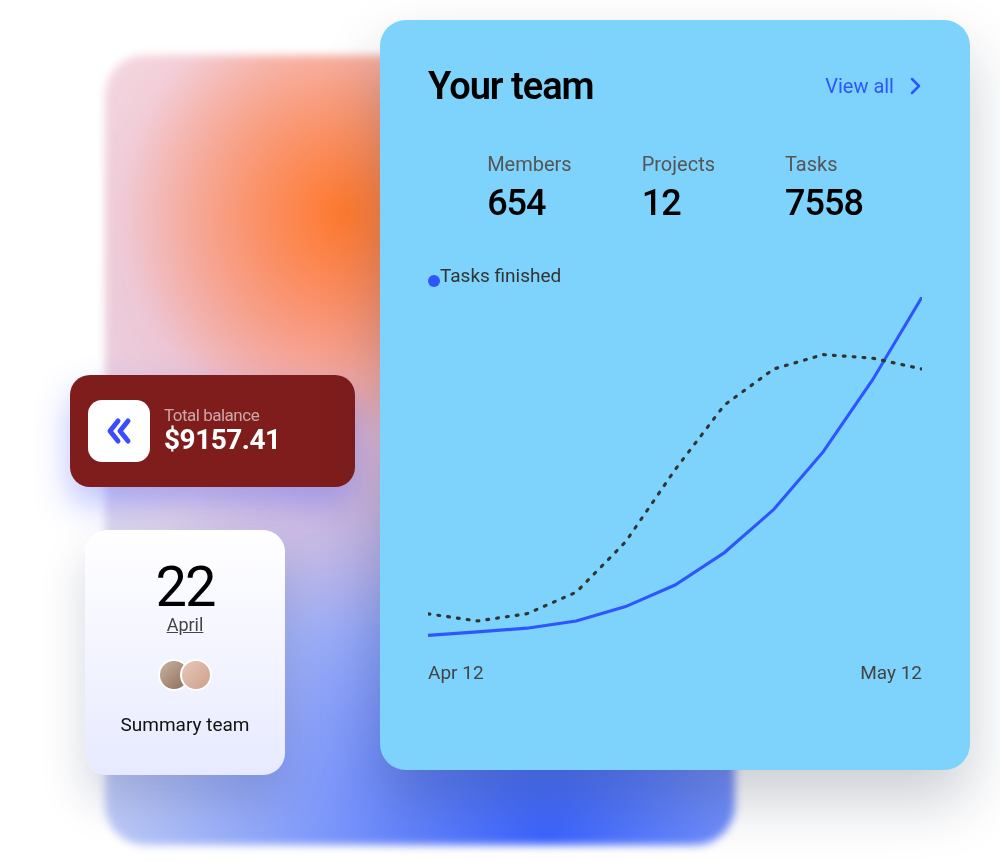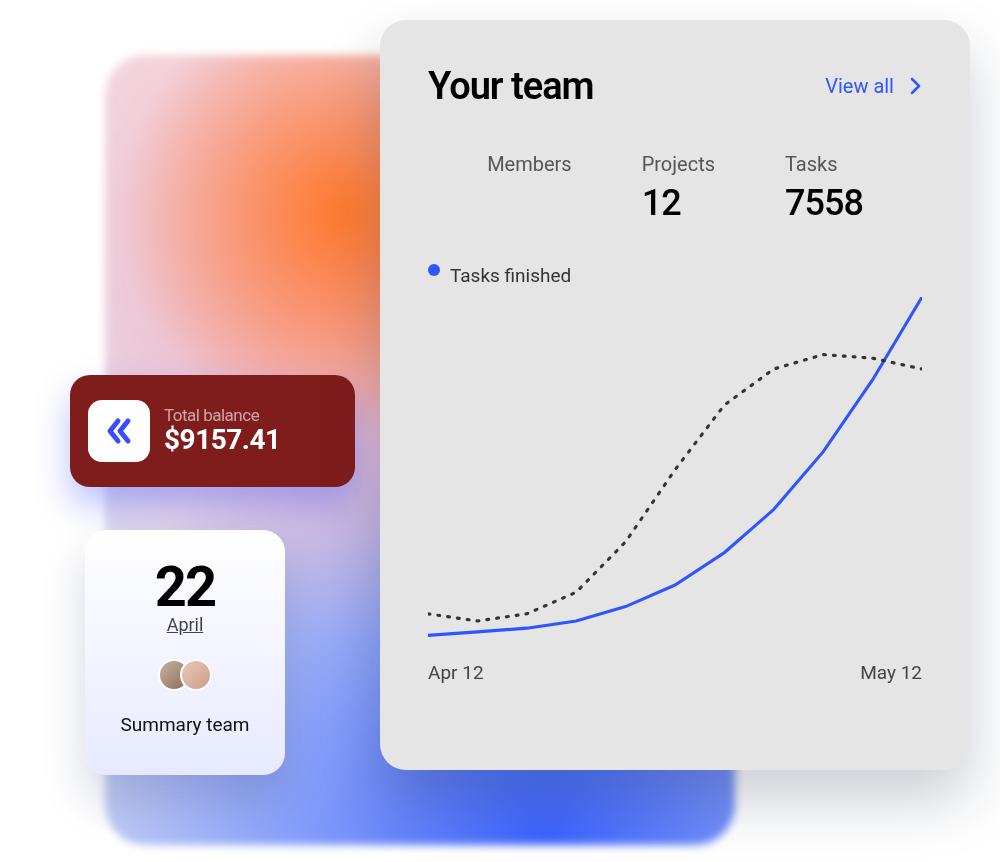--- a/index.html
+++ b/index.html
@@ -63,21 +63,21 @@
     left: 85px;
     top: 530px;
     width: 200px;
     height: 245px;
     background: linear-gradient(180deg,#fff 0%, #e7eaff 100%);
     border-radius: 22px;
     box-shadow: 0 25px 45px rgba(30,40,90,0.18);
     text-align: center;
     padding-top: 24px;
   }
-  .date-day { font-size: 56px; font-weight: 700; letter-spacing: -2px; }
+  .date-day { font-size: 56px; font-weight: 400; letter-spacing: -2px; }
   .date-month { font-size: 18px; color: #444; margin-top: -6px; text-decoration: underline; }
   .avatars {
     display: inline-flex;
     margin-top: 24px;
   }
   .avatar {
     width: 32px; height: 32px;
     border-radius: 50%;
     border: 2px solid #fff;
     background: linear-gradient(135deg,#c9b3a2,#8b6d58);
@@ -85,21 +85,21 @@
   .avatar + .avatar { margin-left: -10px; background: linear-gradient(135deg,#e9c7b8,#caa18c); }
   .date-event { margin-top: 18px; font-size: 19px; color: #111; }
 
   
   .team-card {
     position: absolute;
     left: 380px;
     top: 20px;
     width: 590px;
     height: 750px;
-    background: #e5e5e5;
+    background: #7dd3fc;
     border-radius: 26px;
     box-shadow: 0 30px 60px rgba(20,30,60,0.22);
     padding: 44px 48px 40px 48px;
   }
   .team-header {
     display: flex;
     justify-content: space-between;
     align-items: center;
   }
   .team-title { font-size: 38px; font-weight: 600; letter-spacing: -1px; }
@@ -114,22 +114,21 @@
   .stats-row {
     display: flex;
     gap: 70px;
     margin-top: 44px;
     justify-content: center;
   }
   .stat-label { font-size: 20px; color: #555; }
   .stat-value { font-size: 36px; font-weight: 500; margin-top: 6px; letter-spacing: -1px; }
   .legend {
     display: flex;
-    align-items: flex-start;
-    gap: 10px;
+    align-items: flex-end;
     margin-top: 40px;
     font-size: 19px;
     color: #333;
   }
   .legend-dot {
     width: 12px; height: 12px;
     background: #2f55ff;
     border-radius: 50%;
   }
   .chart-wrap {
@@ -182,20 +181,21 @@
       <span>View all</span>
       <svg width="12" height="18" viewBox="0 0 12 18">
         <path d="M2 2 L9 9 L2 16" fill="none" stroke="#2f55ff" stroke-width="2.5" stroke-linecap="round" stroke-linejoin="round"></path>
       </svg>
     </div>
   </div>
 
   <div class="stats-row">
     <div>
       <div class="stat-label">Members</div>
+      <div class="stat-value">654</div>
     </div>
     <div>
       <div class="stat-label">Projects</div>
       <div class="stat-value">12</div>
     </div>
     <div>
       <div class="stat-label">Tasks</div>
       <div class="stat-value">7558</div>
     </div>
   </div>

